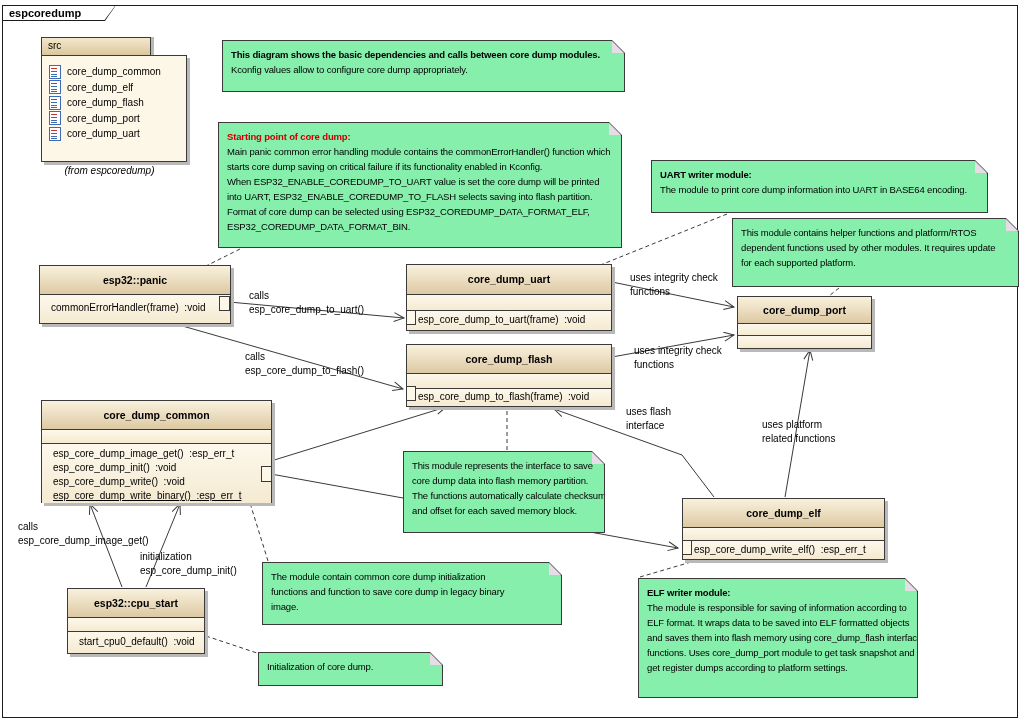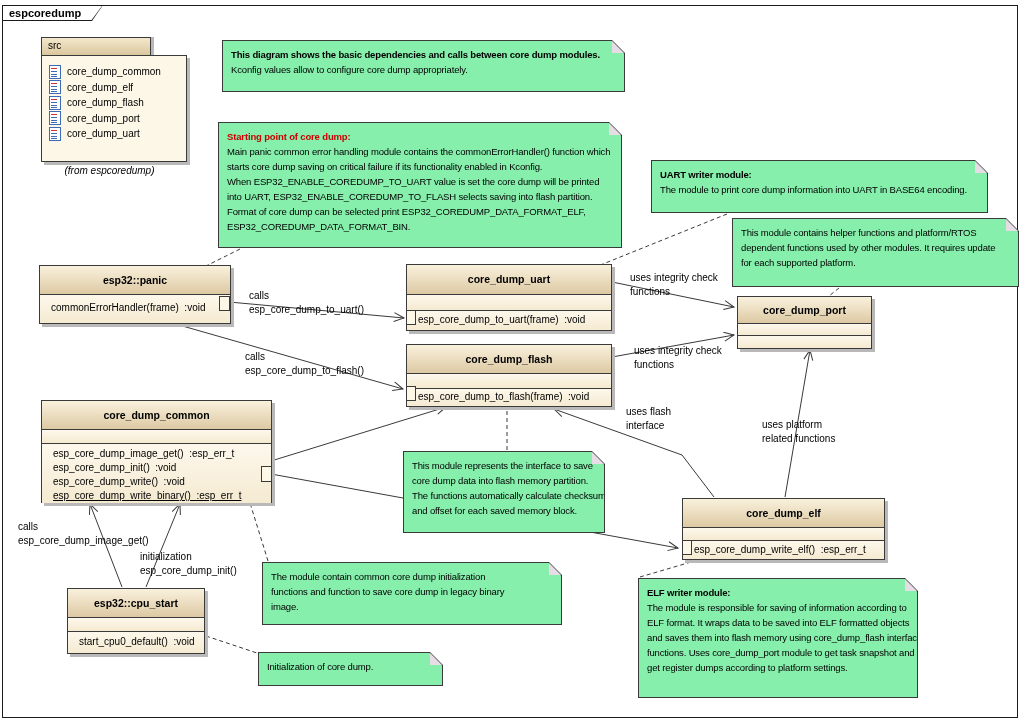--- a/index.html
+++ b/index.html
@@ -2,21 +2,21 @@
 <html><head>
 <meta charset="utf-8">
 <style>
   html,body{margin:0;padding:0;background:#fff;}
   .canvas{position:relative;width:1021px;height:721px;background:#ffffff;
           font-family:"Liberation Sans",sans-serif;color:#000;overflow:hidden;}
   .abs{position:absolute;}
   .frame{position:absolute;left:2px;top:5px;right:3px;bottom:3px;border:1px solid #1c1c1c;}
   
   .ftab{position:absolute;left:2px;top:5px;width:101px;height:16px;background:#1c1c1c;
-        clip-path:polygon(0 0,100% 0,calc(100% - 11px) 100%,0 100%);}
+        clip-path:polygon(0 0,100% 0,calc(100% - 11px) 100%,0 100%);padding-left:13px;}
   .ftab-in{position:absolute;inset:1px;background:#fff;
         clip-path:polygon(0 0,100% 0,calc(100% - 10.4px) 100%,0 100%);
         font-size:11px;font-weight:bold;line-height:14px;padding-left:6px;}
   
   .cls{background:#b91c1c;border:1px solid #3a3a3a;box-shadow:3px 3px 0 0 #b9b9b9;
        display:flex;flex-direction:column;z-index:2;}
   .hd{background:linear-gradient(180deg,#f9f1dd 0%,#ddc9a3 100%);
       font-size:10.5px;font-weight:bold;text-align:center;flex:0 0 auto;}
   .sec{border-top:1px solid #3a3a3a;flex:0 0 auto;background:linear-gradient(180deg,#fdf8ec,#f5ead1);}
   .ops{flex:1 1 auto;}
@@ -126,21 +126,21 @@
     <div class="fold"></div>
   </div>
 
   <div class="note abs" style="left:218px;top:122px;width:404px;height:126px">
     <div class="note-in">
       <div class="nl b red">Starting point of core dump:</div>
       <div class="nl">Main panic  common error handling module contains the commonErrorHandler() function which</div>
       <div class="nl">starts core dump saving on critical failure if its functionality enabled in Kconfig.</div>
       <div class="nl">When ESP32_ENABLE_COREDUMP_TO_UART value is set the core dump will be printed</div>
       <div class="nl">into UART, ESP32_ENABLE_COREDUMP_TO_FLASH selects saving into flash partition.</div>
-      <div class="nl">Format of core dump can be selected print ESP32_COREDUMP_DATA_FORMAT_ELF,</div>
+      <div class="nl">Format of core dump can be selected using ESP32_COREDUMP_DATA_FORMAT_ELF,</div>
       <div class="nl">ESP32_COREDUMP_DATA_FORMAT_BIN.</div>
     </div>
     <div class="fold"></div>
   </div>
 
   <div class="note abs" style="left:651px;top:160px;width:337px;height:53px">
     <div class="note-in">
       <div class="nl b">UART writer module:</div>
       <div class="nl">The module to print core dump information into UART in BASE64 encoding.</div>
     </div>

